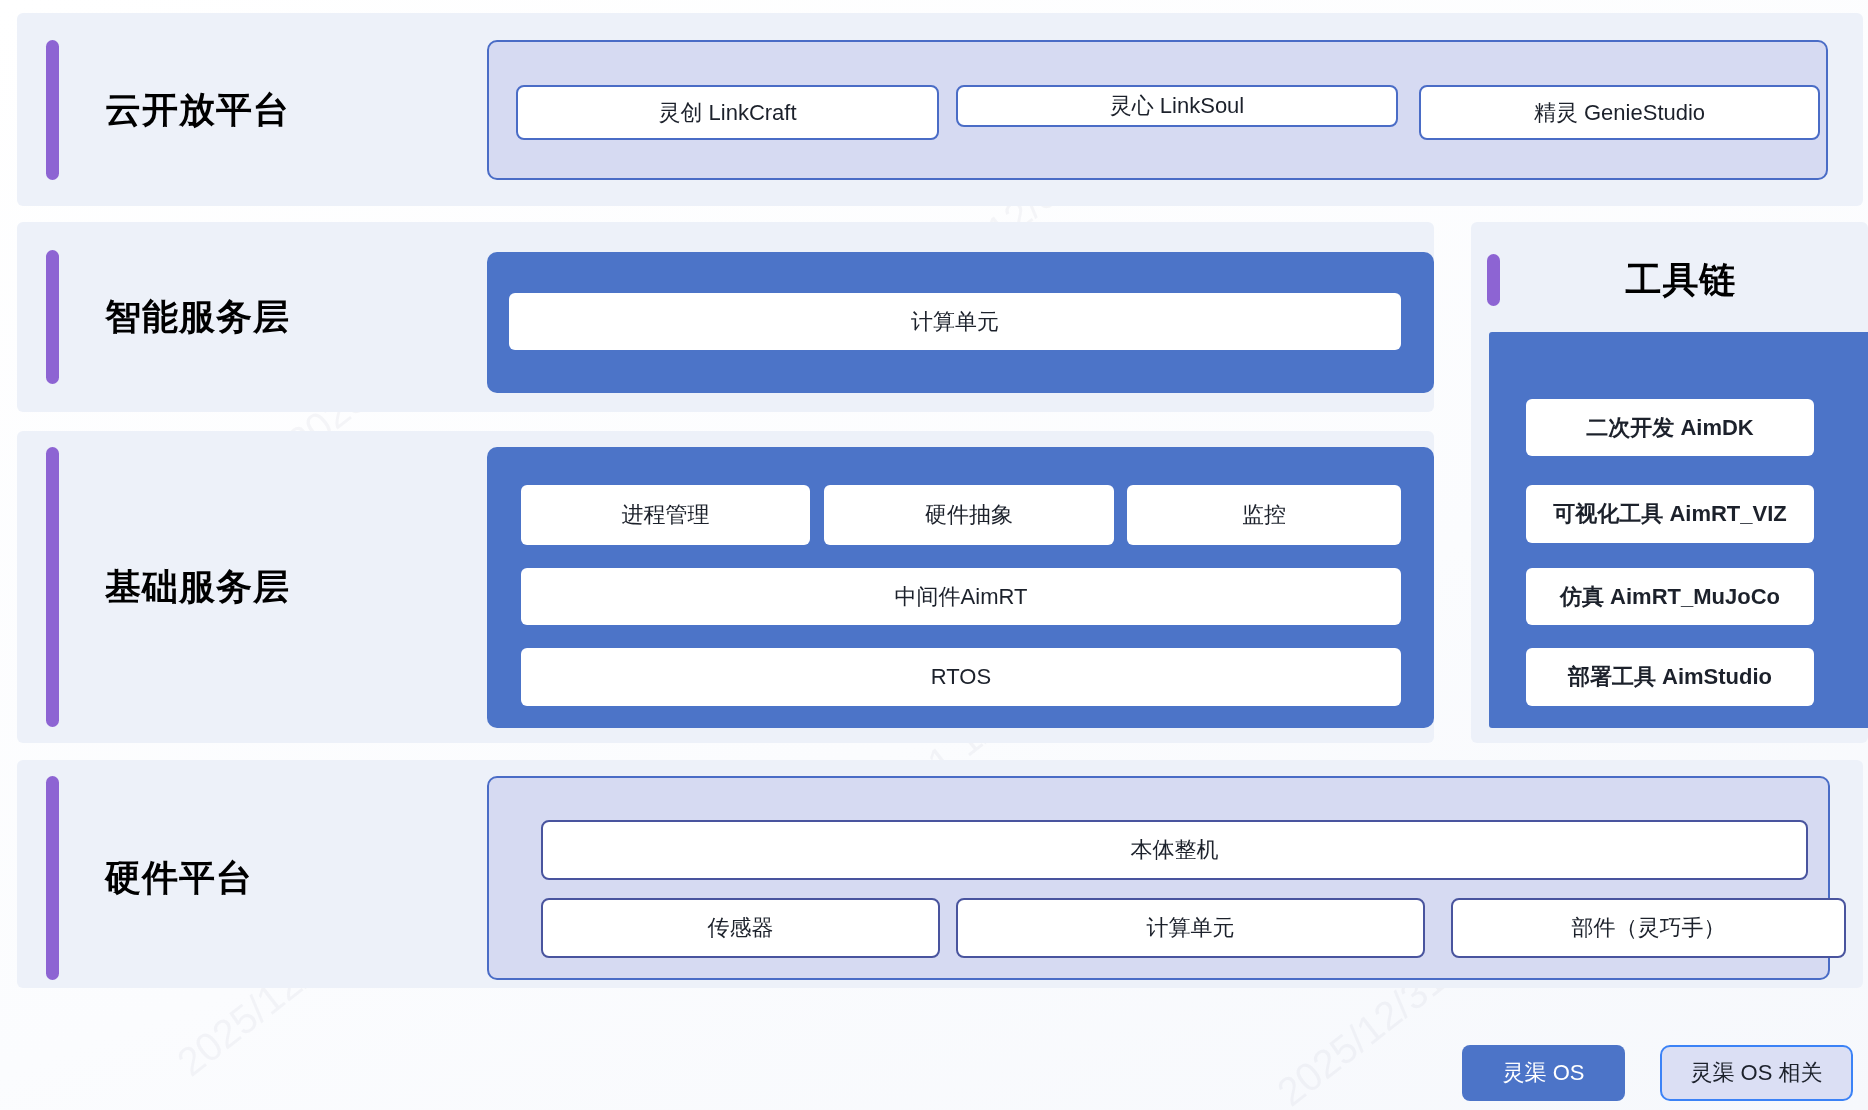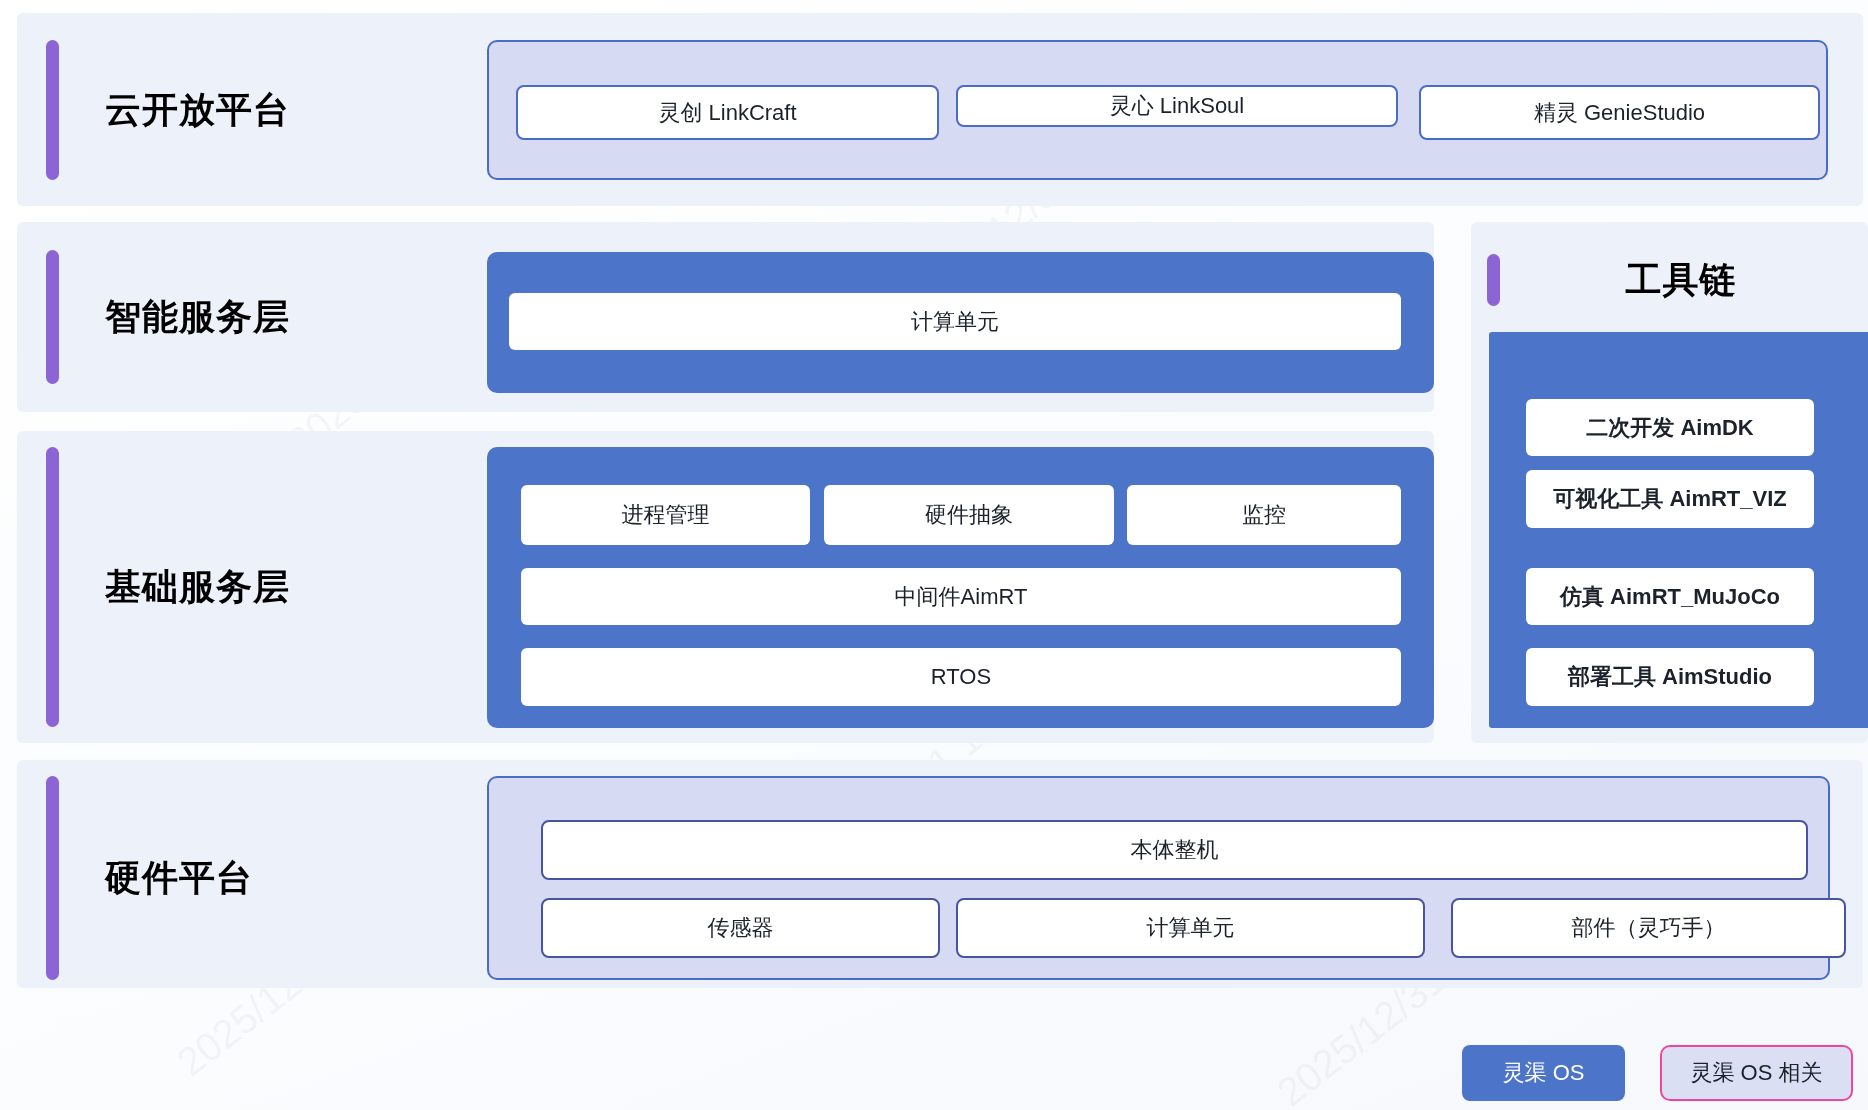--- a/index.html
+++ b/index.html
@@ -55,21 +55,21 @@
   .plain{border-radius:6px;}
   .legend-chip{
     position:absolute;
     display:flex;align-items:center;justify-content:center;
     font-size:22px;
     border-radius:8px;
     box-sizing:border-box;
     white-space:nowrap;
   }
   .legend-filled{background:#4c74c8;color:#ffffff;}
-  .legend-outlined{background:#dbdff4;color:#1c212b;border:2px solid #ec4899;border-radius:10px;}
+  .legend-outlined{background:#dbdff4;color:#1c212b;border:2px solid #3b82f6;border-radius:10px;}
   .wm{
     position:absolute;
     font-size:40px;
     color:#5c6284;
     opacity:0.05;
     transform:rotate(-38deg);
     white-space:nowrap;
     pointer-events:none;
   }
 </style>
@@ -114,21 +114,21 @@
     <div class="wbox plain" style="left:34px;top:121px;width:880px;height:57px;">中间件AimRT</div>
     <div class="wbox plain" style="left:34px;top:201px;width:880px;height:58px;">RTOS</div>
   </div>
 </div>
 
 <div class="panel" style="left:1471px;top:222px;width:397px;height:521px;">
   <div class="vbar" style="left:16px;top:32px;height:52px;"></div>
   <div class="sec-title" style="left:40px;top:32px;height:52px;width:340px;justify-content:center;">工具链</div>
   <div class="blue-container" style="left:18px;top:110px;width:397px;height:396px;border-radius:3px;font-weight:bold;">
     <div class="wbox plain" style="left:37px;top:67px;width:288px;height:57px;">二次开发 AimDK</div>
-    <div class="wbox plain" style="left:37px;top:138px;width:288px;height:58px;">可视化工具 AimRT_VIZ</div>
+    <div class="wbox plain" style="left:37px;top:153px;width:288px;height:58px;">可视化工具 AimRT_VIZ</div>
     <div class="wbox plain" style="left:37px;top:236px;width:288px;height:57px;">仿真 AimRT_MuJoCo</div>
     <div class="wbox plain" style="left:37px;top:316px;width:288px;height:58px;">部署工具 AimStudio</div>
   </div>
 </div>
 
 <div class="panel" style="left:17px;top:760px;width:1846px;height:228px;">
   <div class="vbar" style="left:29px;top:16px;height:204px;"></div>
   <div class="sec-title" style="left:88px;top:16px;height:204px;">硬件平台</div>
   <div class="lav-container" style="left:470px;top:16px;width:1343px;height:204px;">
     <div class="wbox border-indigo" style="left:52px;top:42px;width:1267px;height:60px;">本体整机</div>

